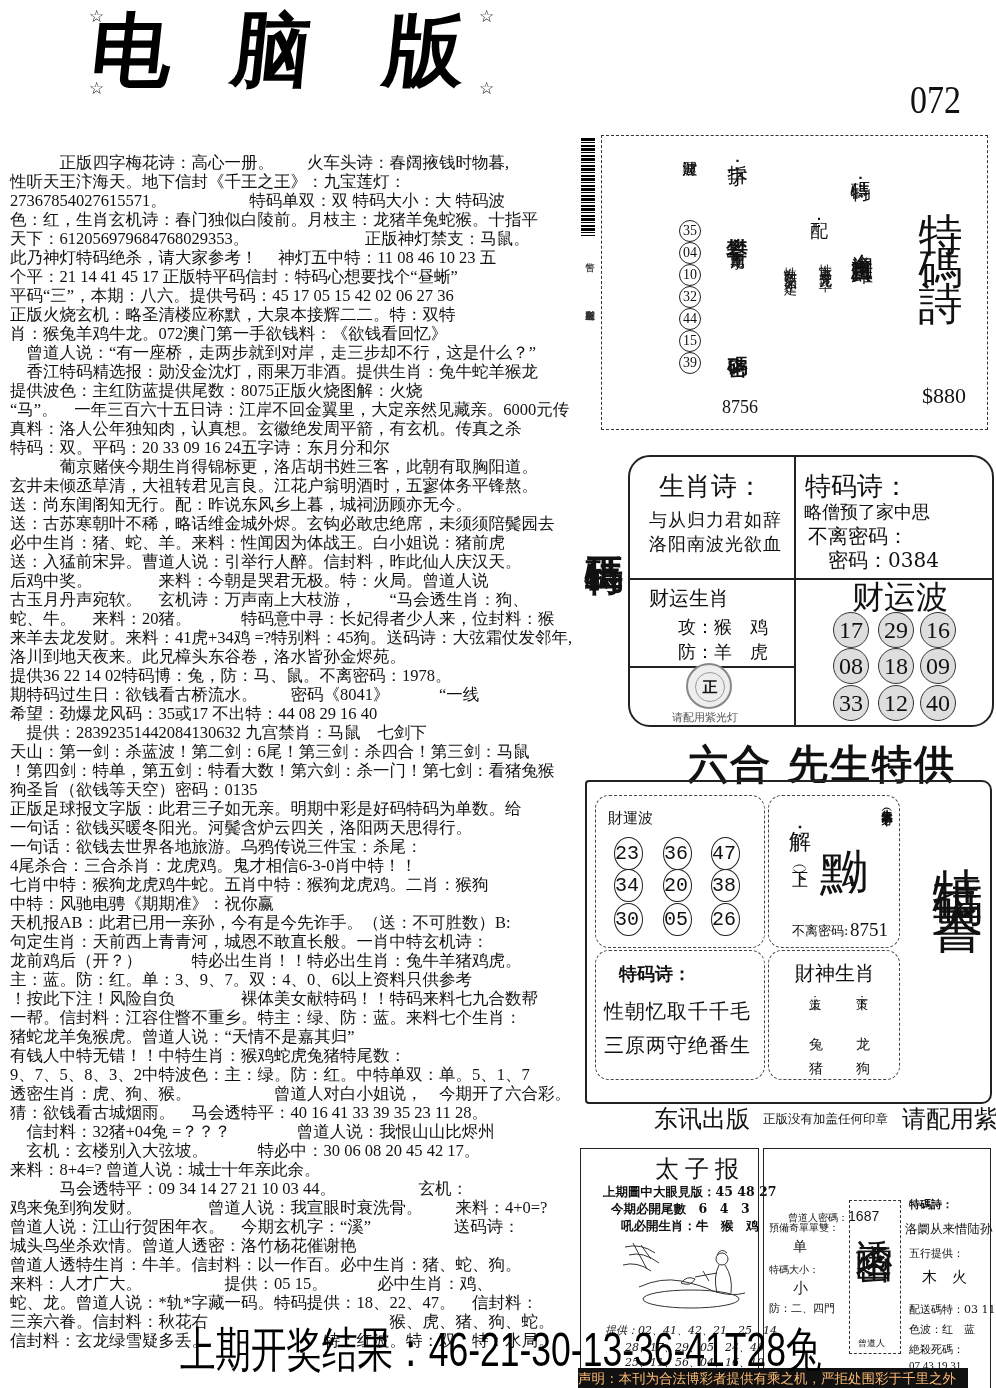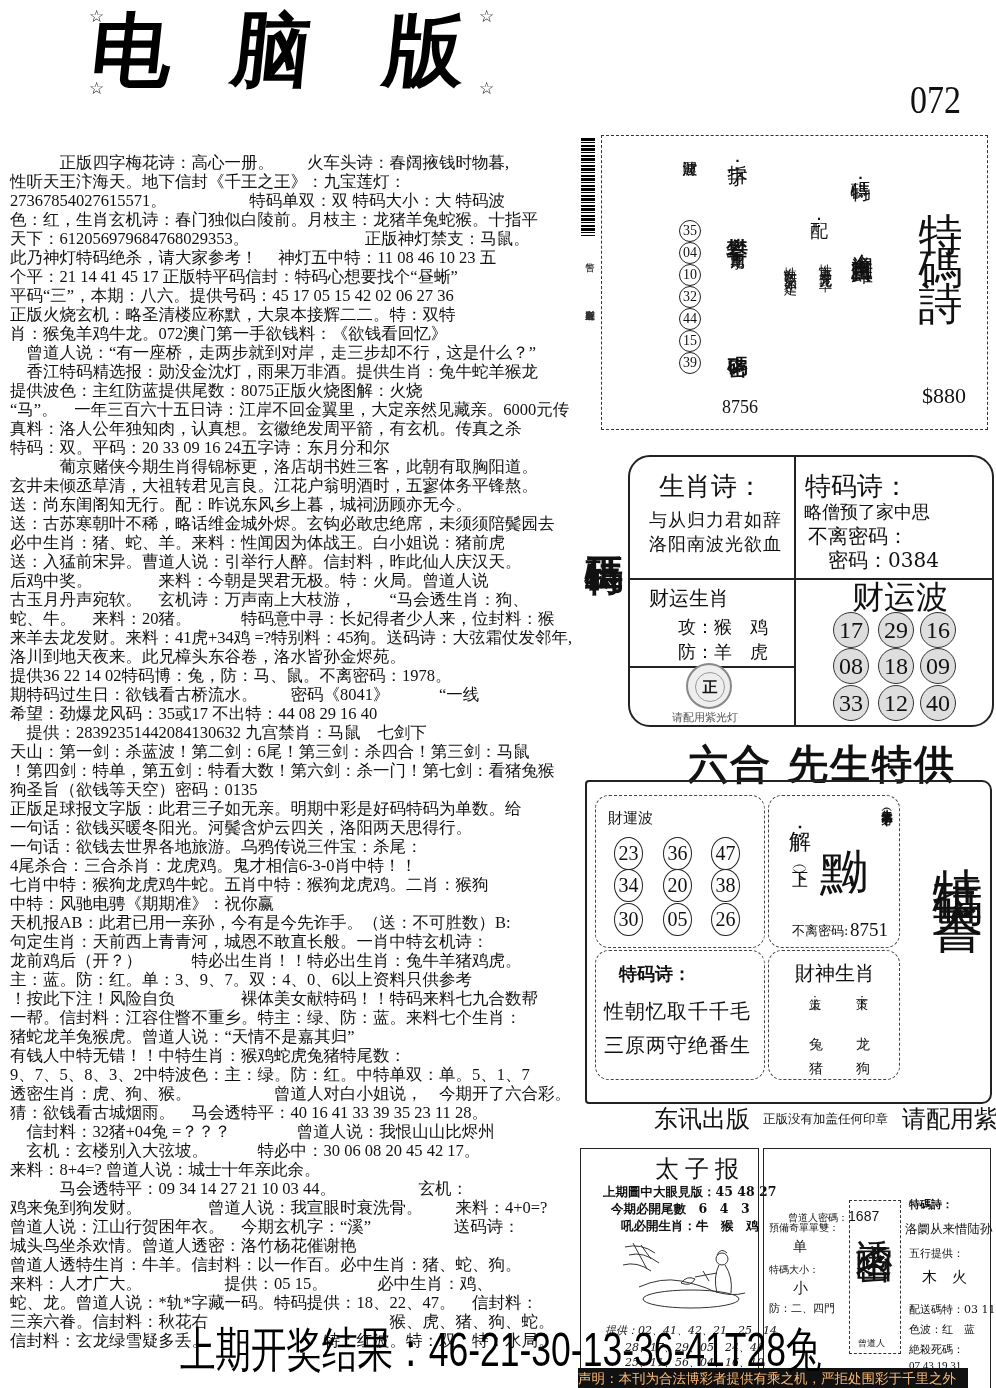--- a/index.html
+++ b/index.html
@@ -39,21 +39,21 @@
          box-sizing:border-box;background:#eee;}
   .stamp-inner{position:absolute;left:7px;top:7px;width:28px;height:28px;border-radius:50%;border:1px solid #999;
                font-size:15px;font-weight:bold;text-align:center;line-height:28px;font-family:"DejaVu Sans",sans-serif;}
   
   .lh-heading{position:absolute;left:662px;top:744px;font-size:40px;font-weight:bold;letter-spacing:2px;line-height:1;
               font-family:"DejaVu Sans",sans-serif;white-space:pre;margin-left:26px;}
   .lh-box{position:absolute;left:585px;top:780px;width:403px;height:320px;border:2.5px solid #222;border-radius:4px 10px 10px 4px;}
   .dbox{position:absolute;border:1.5px dashed #444;border-radius:14px;}
   .dbox .abs{line-height:1;white-space:pre;}
   .egg{position:absolute;width:27px;height:31px;border:1px solid #222;border-radius:50%;font-size:20px;line-height:31px;
-       text-align:center;font-family:Liberation Serif, serif;}
+       text-align:left;font-family:Liberation Mono, monospace;}
   .lh-side{position:absolute;left:346px;top:46px;font-size:50px;line-height:1;letter-spacing:12px;font-family:"DejaVu Serif",serif;}
   
   .frow{position:absolute;line-height:1;white-space:pre;margin-left:48px;}
   
   .tz-box{position:absolute;left:580px;top:1148px;width:177px;height:250px;border:1.5px solid #222;}
   .tz-box .abs{line-height:1;white-space:pre;}
   .tm2-box{position:absolute;left:763px;top:1148px;width:226px;height:250px;border:1.5px solid #222;}
   .tm2-box .abs{line-height:1;white-space:pre;}
   .disclaimer{position:absolute;left:578px;top:1368px;width:390px;height:20px;background:#111;color:#fdba74;
               font-size:13.5px;line-height:20px;white-space:nowrap;overflow:hidden;font-family:"DejaVu Sans",sans-serif;}

